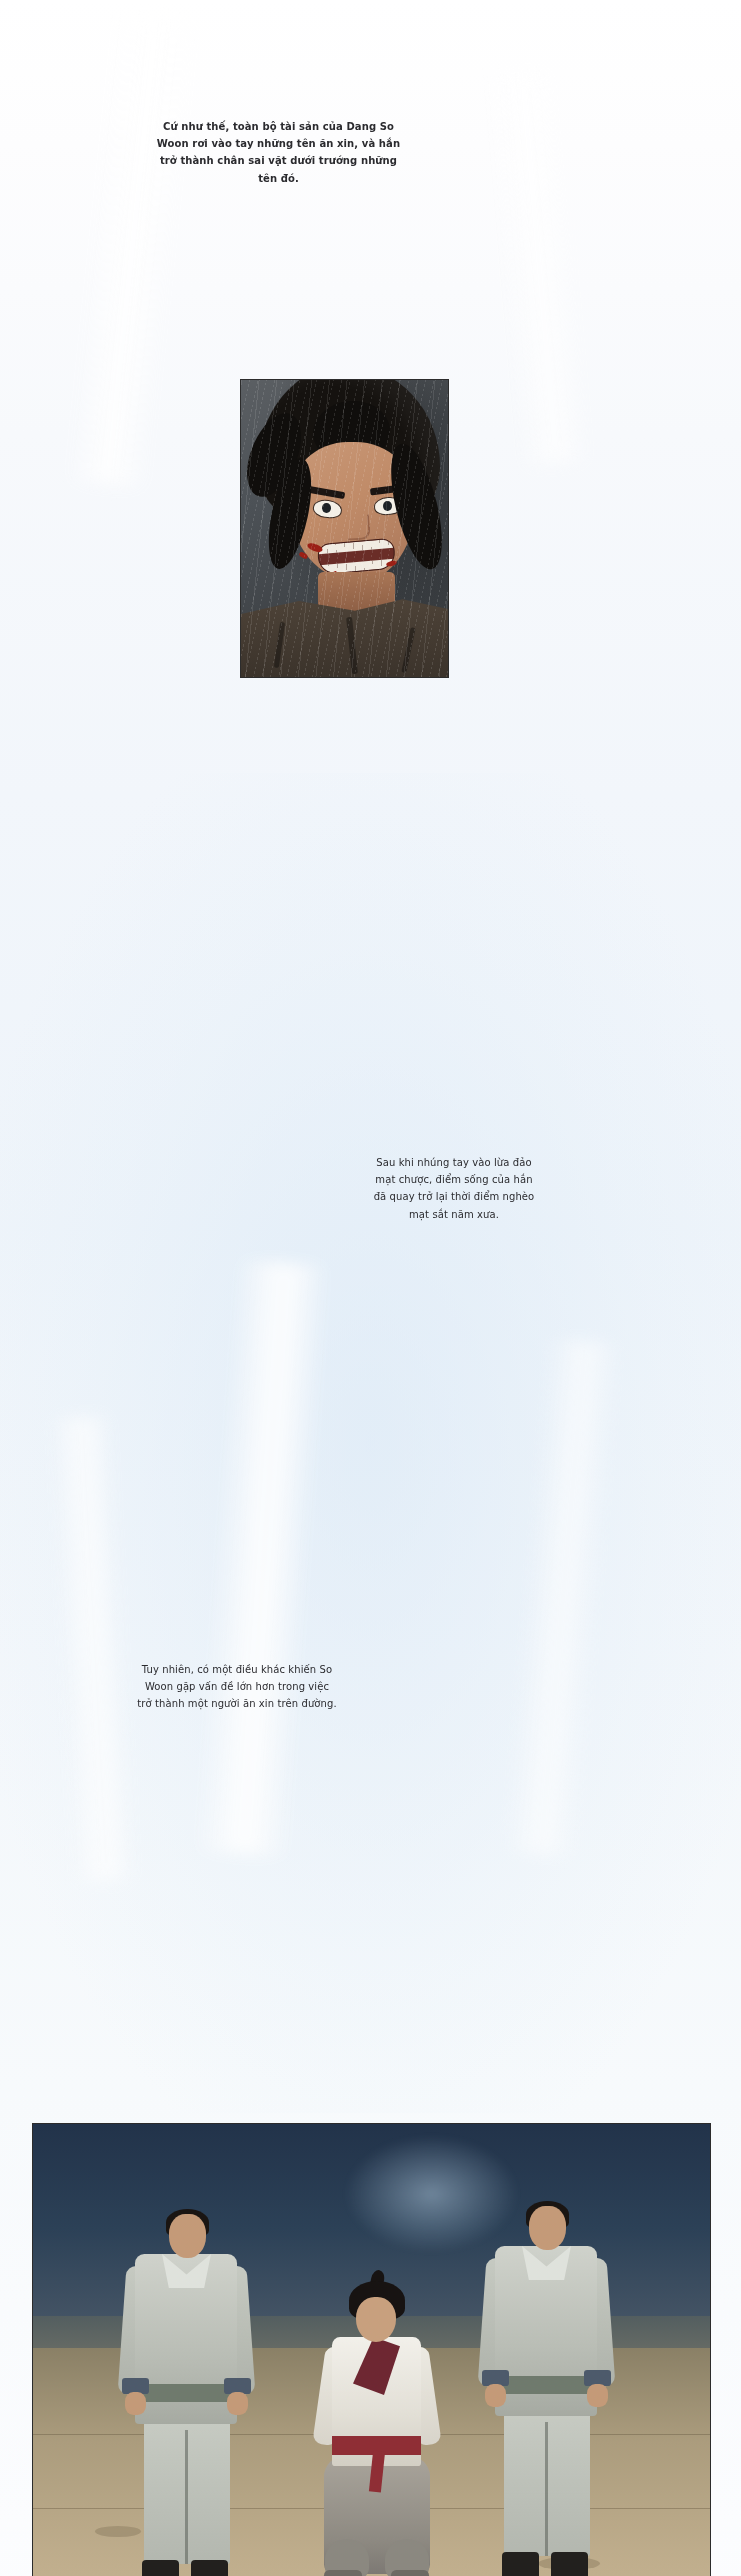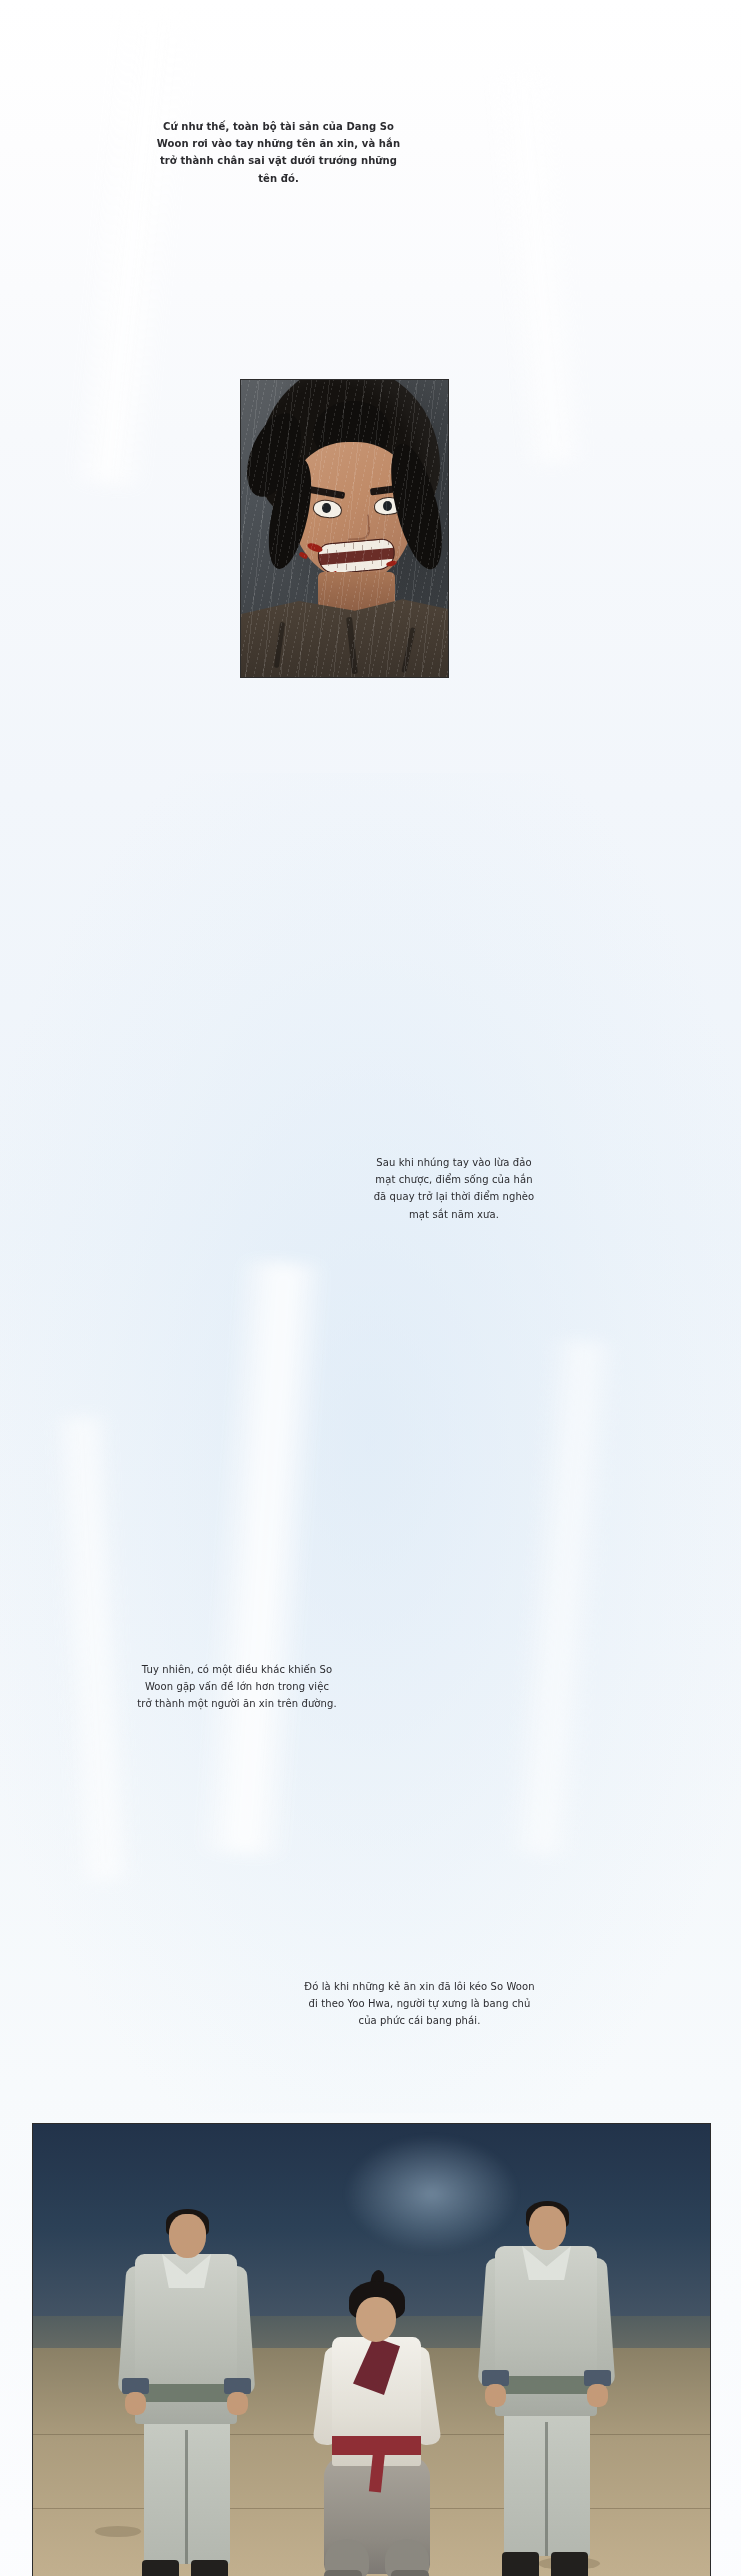--- a/index.html
+++ b/index.html
@@ -379,23 +379,20 @@
 
   <div class="narration center" style="left:289px; top:1154px; width:330px;">Sau khi nhúng tay vào lừa đảo
 mạt chược, điểm sống của hắn
 đã quay trở lại thời điểm nghèo
 mạt sắt năm xưa.</div>
 
   <div class="narration center" style="left:41px; top:1618px; width:392px;margin-top:43px;">Tuy nhiên, có một điều khác khiến So
 Woon gặp vấn đề lớn hơn trong việc
 trở thành một người ăn xin trên đường.</div>
 
-  <div class="narration center" style="left:216px; top:1978px; width:407px;">Đó là khi những kẻ ăn xin đã lôi kéo So Woon
-đi theo Yoo Hwa, người tự xưng là bang chủ
-của phức cái bang phái.</div>
 
   <div class="panel p2">
     <div class="sky"></div>
     <div class="sky-glow"></div>
     <div class="ground"></div>
     <div class="ground-line gl1"></div>
     <div class="ground-line gl2"></div>
     <div class="stone s1"></div>
     <div class="stone s2"></div>
 

